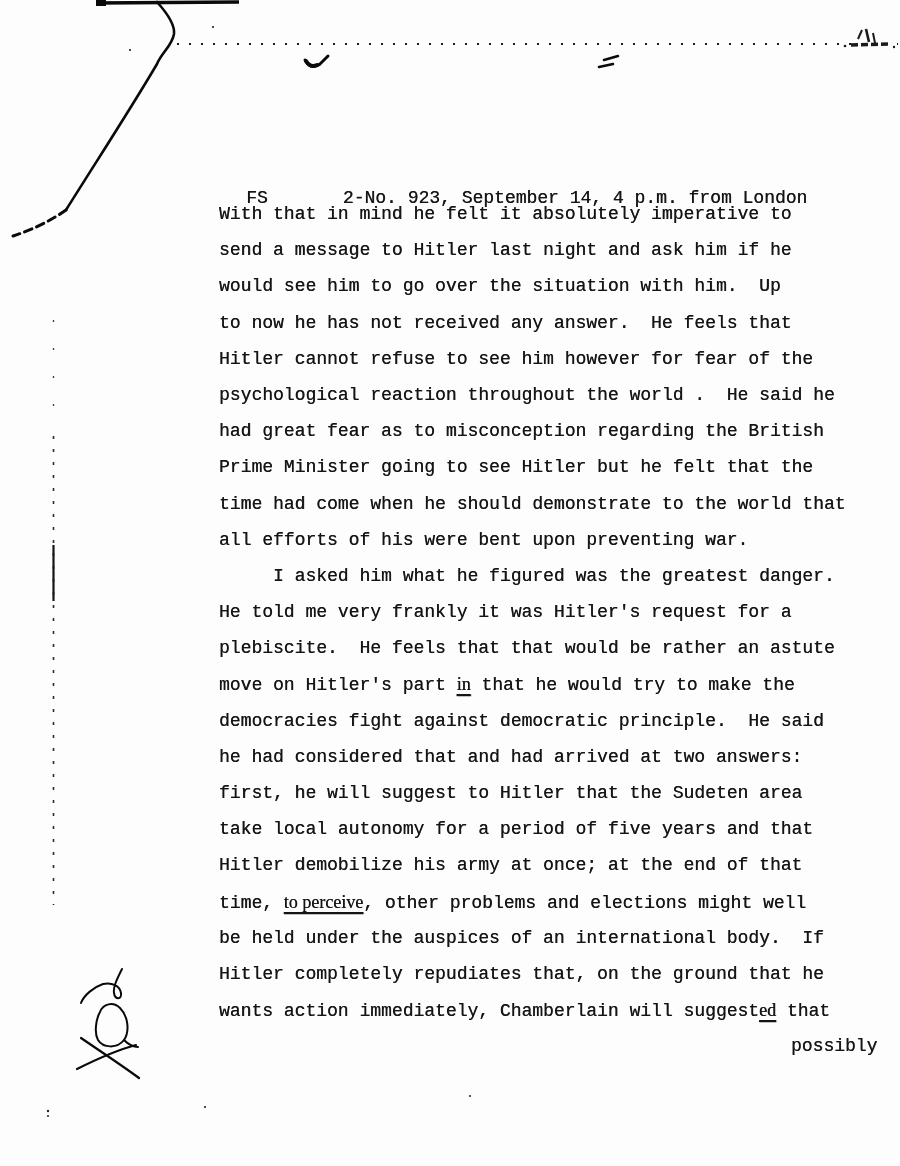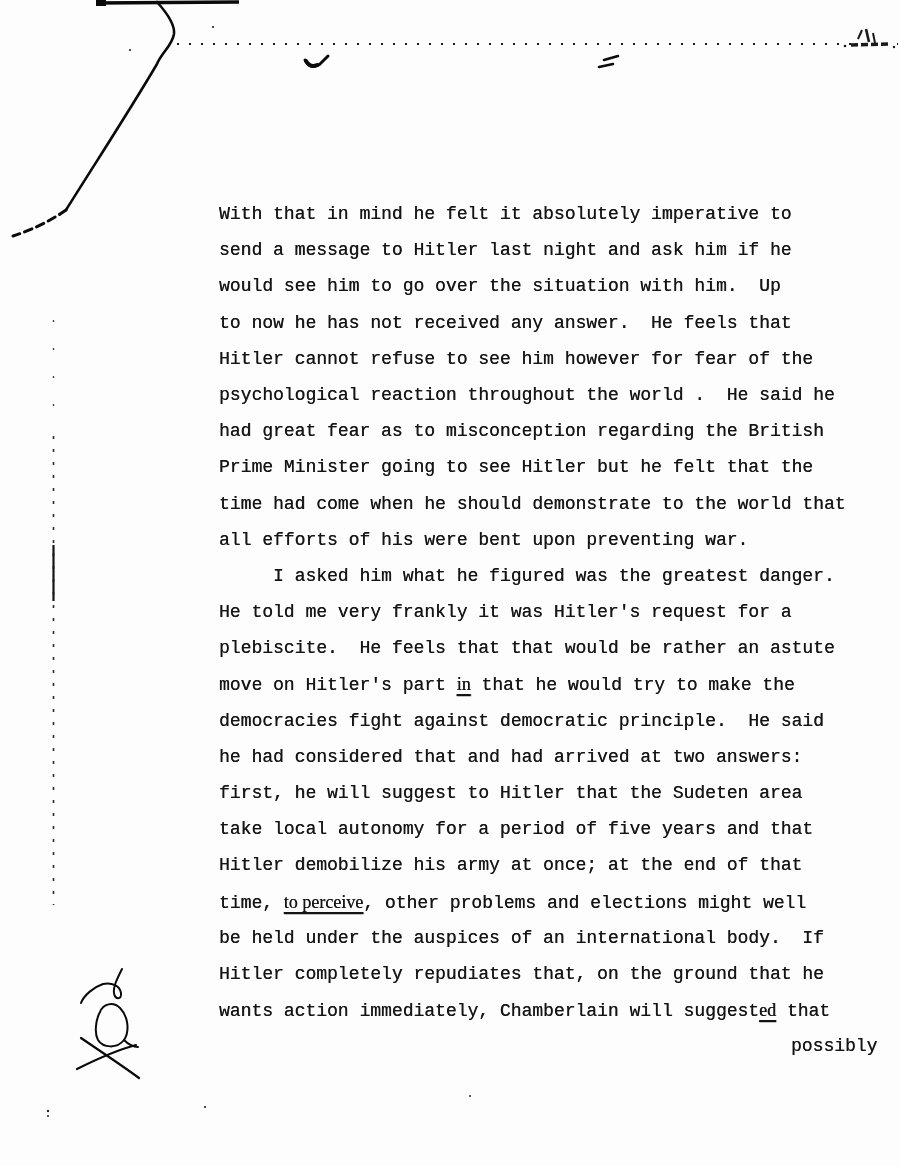--- a/index.html
+++ b/index.html
@@ -85,16 +85,19 @@
     <g fill="#222">
       <circle cx="48" cy="1111" r="1.2"></circle>
       <circle cx="48" cy="1116" r="1"></circle>
       <circle cx="205" cy="1107" r="1.1"></circle>
       <circle cx="130" cy="50" r="1.1"></circle>
       <circle cx="213" cy="27" r="1.1"></circle>
       <circle cx="470" cy="1096" r="1"></circle>
     </g>
   </svg>
 
+  <div class="header doc-text">
+    <span>FS</span><span class="hdr-title">2-No. 923, September 14, 4 p.m. from London</span>
+  </div>
 
   <div class="body-block doc-text" id="docBody"><div class="line"><span>With that in mind he felt it absolutely imperative to</span></div><div class="line"><span>send a message to Hitler last night and ask him if he</span></div><div class="line"><span>would see him to go over the situation with him.  Up</span></div><div class="line"><span>to now he has not received any answer.  He feels that</span></div><div class="line"><span>Hitler cannot refuse to see him however for fear of the</span></div><div class="line"><span>psychological reaction throughout the world .  He said he</span></div><div class="line"><span>had great fear as to misconception regarding the British</span></div><div class="line"><span>Prime Minister going to see Hitler but he felt that the</span></div><div class="line"><span>time had come when he should demonstrate to the world that</span></div><div class="line"><span>all efforts of his were bent upon preventing war.</span></div><div class="line"><span>     I asked him what he figured was the greatest danger.</span></div><div class="line"><span>He told me very frankly it was Hitler's request for a</span></div><div class="line"><span>plebiscite.  He feels that that would be rather an astute</span></div><div class="line"><span>move on Hitler's part </span><span class="u">in</span><span> that he would try to make the</span></div><div class="line"><span>democracies fight against democratic principle.  He said</span></div><div class="line"><span>he had considered that and had arrived at two answers:</span></div><div class="line"><span>first, he will suggest to Hitler that the Sudeten area</span></div><div class="line"><span>take local autonomy for a period of five years and that</span></div><div class="line"><span>Hitler demobilize his army at once; at the end of that</span></div><div class="line"><span>time, </span><span class="u">to perceive</span><span>, other problems and elections might well</span></div><div class="line"><span>be held under the auspices of an international body.  If</span></div><div class="line"><span>Hitler completely repudiates that, on the ground that he</span></div><div class="line"><span>wants action immediately, Chamberlain will suggest</span><span class="u">ed</span><span> that</span></div><div class="line" style="padding-left: 572px;"><span>possibly</span></div></div>
 
 </div>
 
 </body></html>

